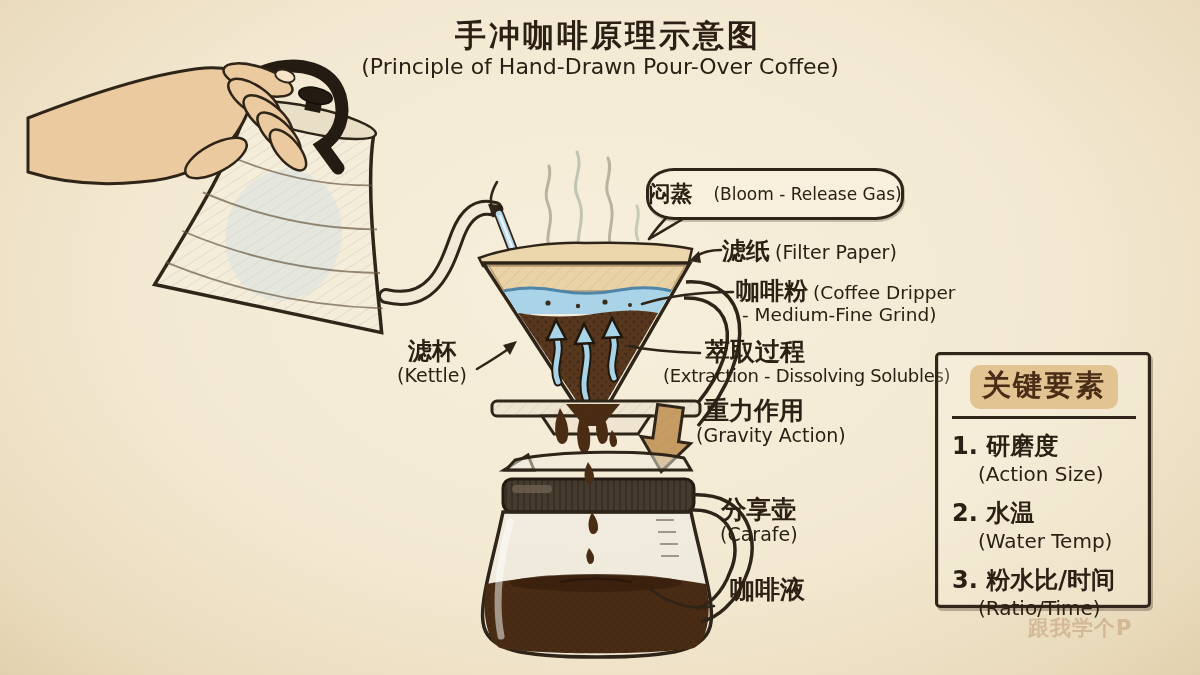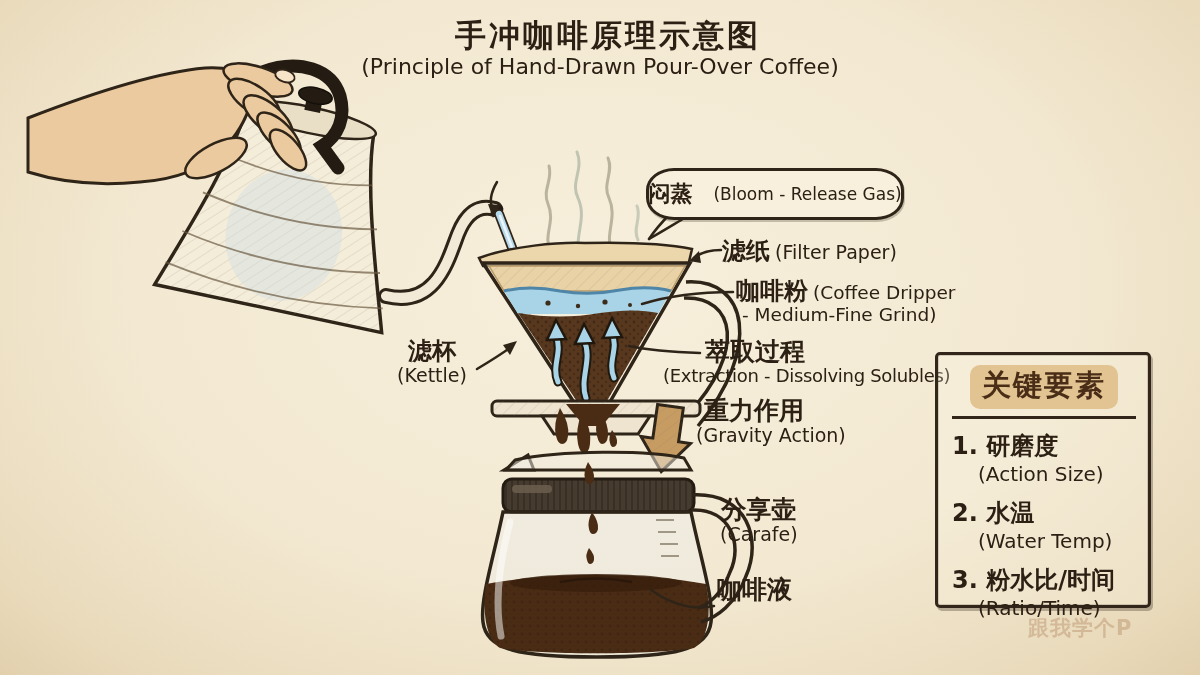--- a/index.html
+++ b/index.html
@@ -259,21 +259,21 @@
     <div class="zh" style="margin-left:8px;">重力作用</div>
     <div class="en">(Gravity Action)</div>
   </div>
 
   <div class="lbl" style="left:720px;top:496px;text-align:center;">
     <div class="zh">分享壶</div>
     <div class="en">(Carafe)</div>
   </div>
 
   <div class="lbl" style="left:698px;top:576px;">
-    <div class="zh" style="margin-left:19px;">咖啡液</div>
+    <div class="zh" style="margin-left:32px;">咖啡液</div>
   </div>
 
 
   <div class="keybox">
     <div class="keytitle-wrap">
       <span class="keytitle">关键要素</span>
     </div>
     <div class="keyitem">
       <div class="row1"><span>1.</span>
         <span>研磨度</span></div>

